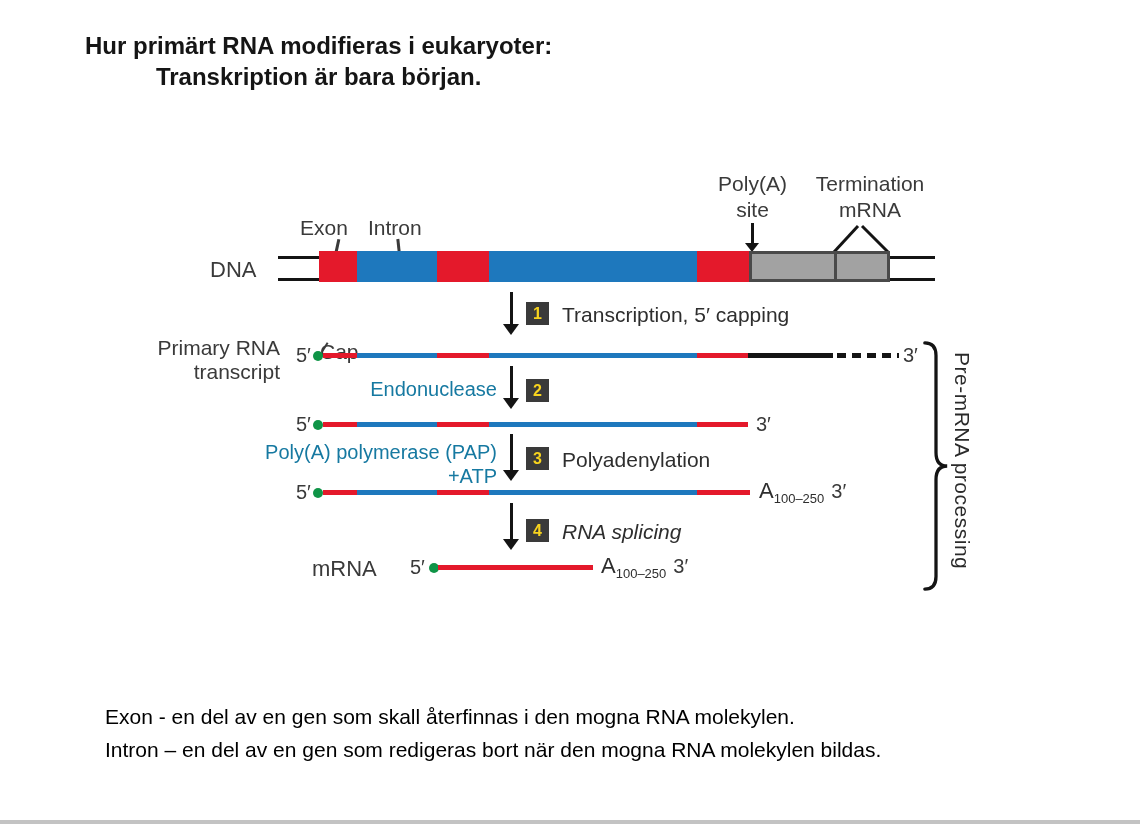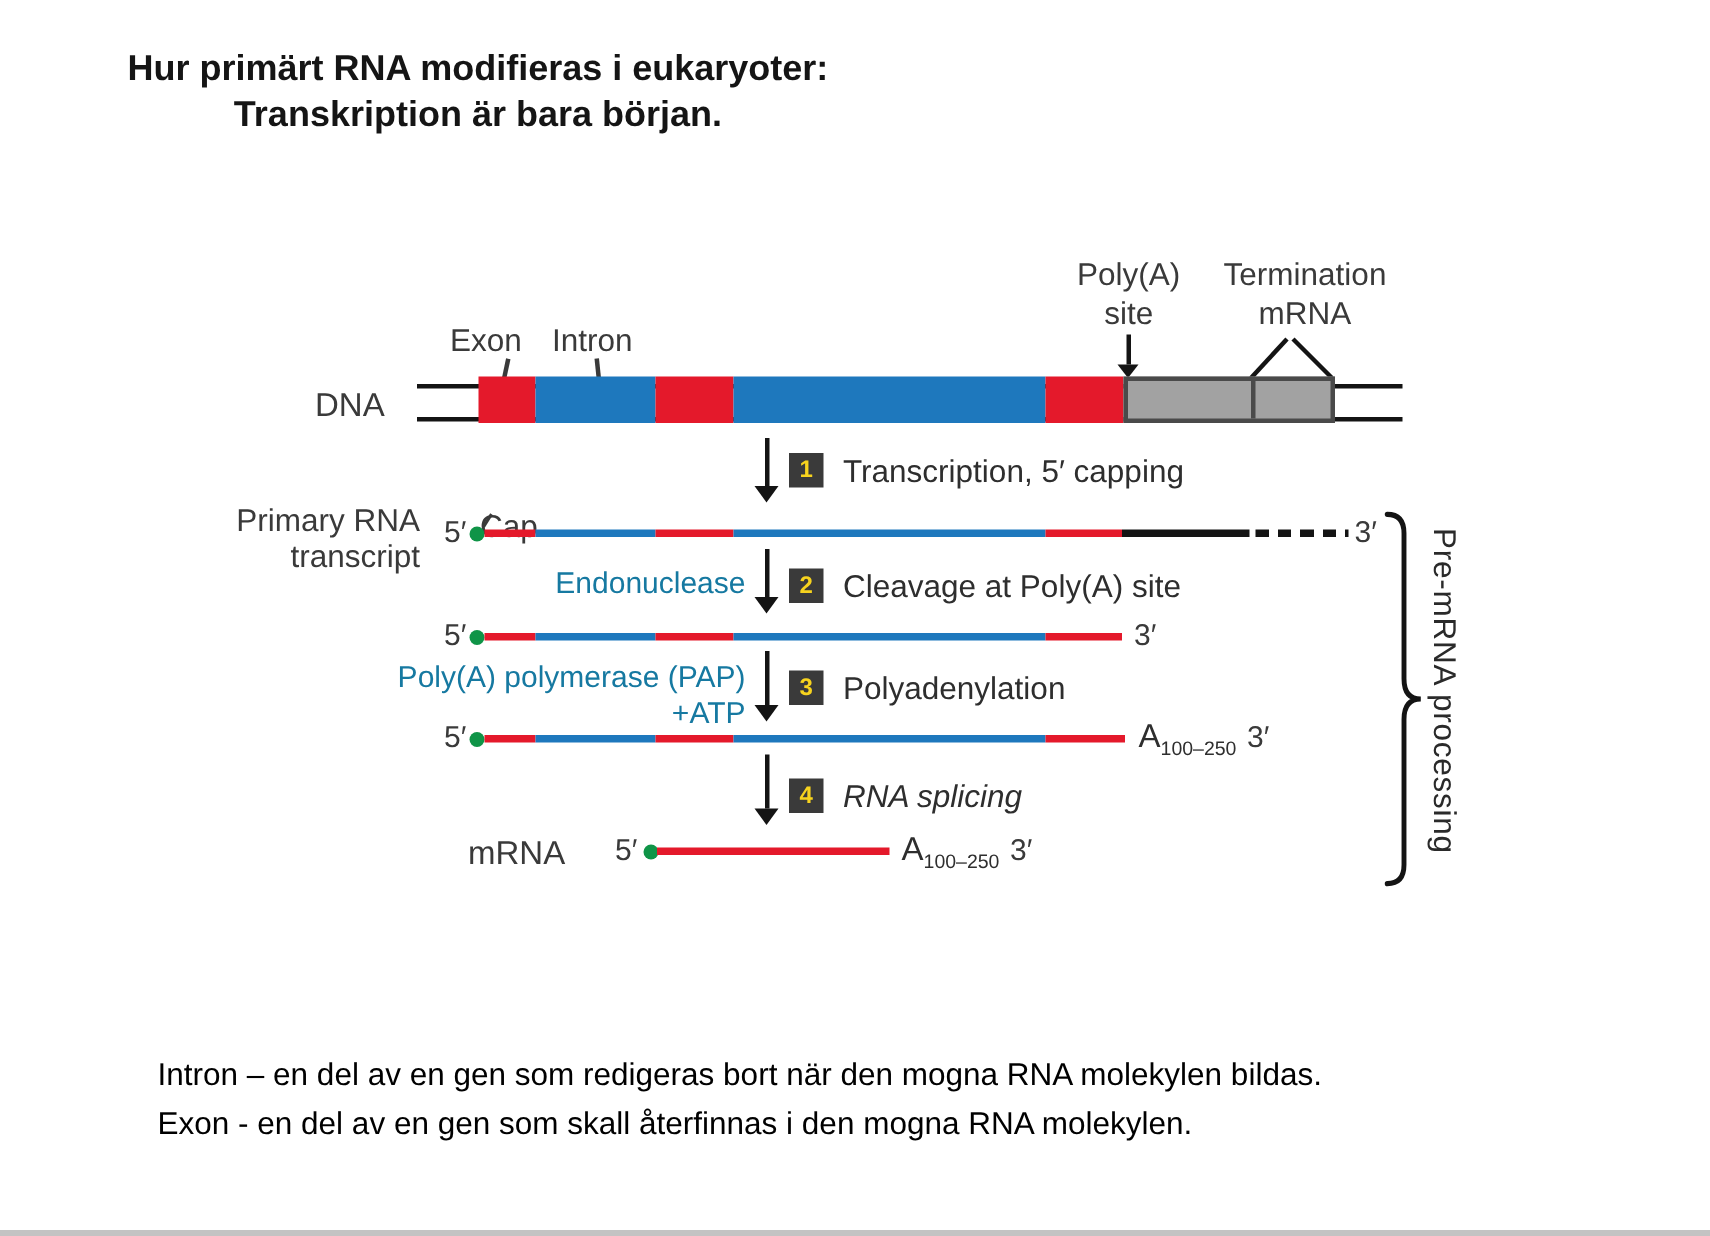--- a/index.html
+++ b/index.html
@@ -150,21 +150,20 @@
     <span class="seg dashed" style="width:62px;"></span>
   </div>
   <div class="dlabel prime" style="left:903px;top:344px;">3′</div>
 
   <div class="dlabel teal-label right" style="left:340px;top:378px;width:157px;">Endonuclease</div>
   <div class="v-arrow" style="left:503px;top:366px;">
     <div class="shaft" style="height:32px;"></div>
       <div class="head"></div>
   </div>
   <div class="step-box" style="left:526px;top:379px;">2</div>
-  <div class="step-label" style="left:562px;top:380px;">Cleavage at Poly(A) site</div>
 
   <div class="dlabel prime" style="left:296px;top:413px;">5′</div>
   <div class="cap-dot" style="left:313px;top:420px;"></div>
   <div class="rline" style="left:323px;top:422px;">
     <span class="seg red" style="width:34px;"></span>
     <span class="seg blue" style="width:80px;"></span>
     <span class="seg red" style="width:52px;"></span>
     <span class="seg blue" style="width:208px;"></span>
     <span class="seg red" style="width:51px;"></span>
   </div>
@@ -210,18 +209,18 @@
   <div class="polya-a" style="position:absolute;left:601px;top:553px;">
     <span>A</span><sub class="sub">100–250</sub><span class="tp">3′</span>
   </div>
 
   <svg style="position:absolute;left:922px;top:340px;" width="28" height="252" viewBox="0 0 30 260" preserveAspectRatio="none">
     <path d="M3,3 Q15,3 15,16 L15,116 Q15,130 27,130 Q15,130 15,144 L15,244 Q15,257 3,257" fill="none" stroke="#141414" stroke-width="3.5" stroke-linecap="round"></path>
   </svg>
   <div class="brace-text" style="left:950px;top:352px;">Pre-mRNA processing</div>
 
   <div class="footer">
+    <div>Exon -  en del av en gen som skall återfinnas i den mogna RNA molekylen.</div>
     <div>Intron – en del av en gen som redigeras bort när den mogna RNA molekylen bildas.</div>
-    <div>Exon -  en del av en gen som skall återfinnas i den mogna RNA molekylen.</div>
   </div>
 
   <div class="bottom-edge"></div>
 </div>
 
 </body></html>

